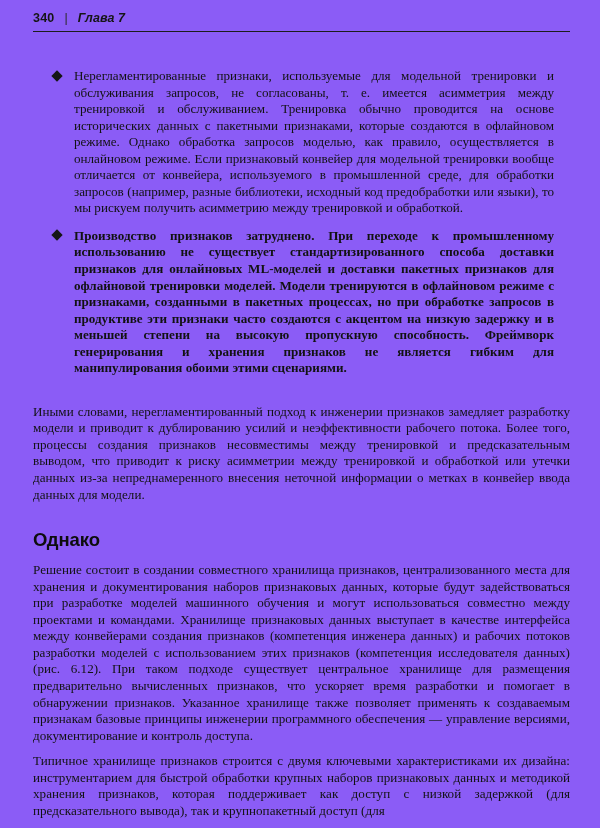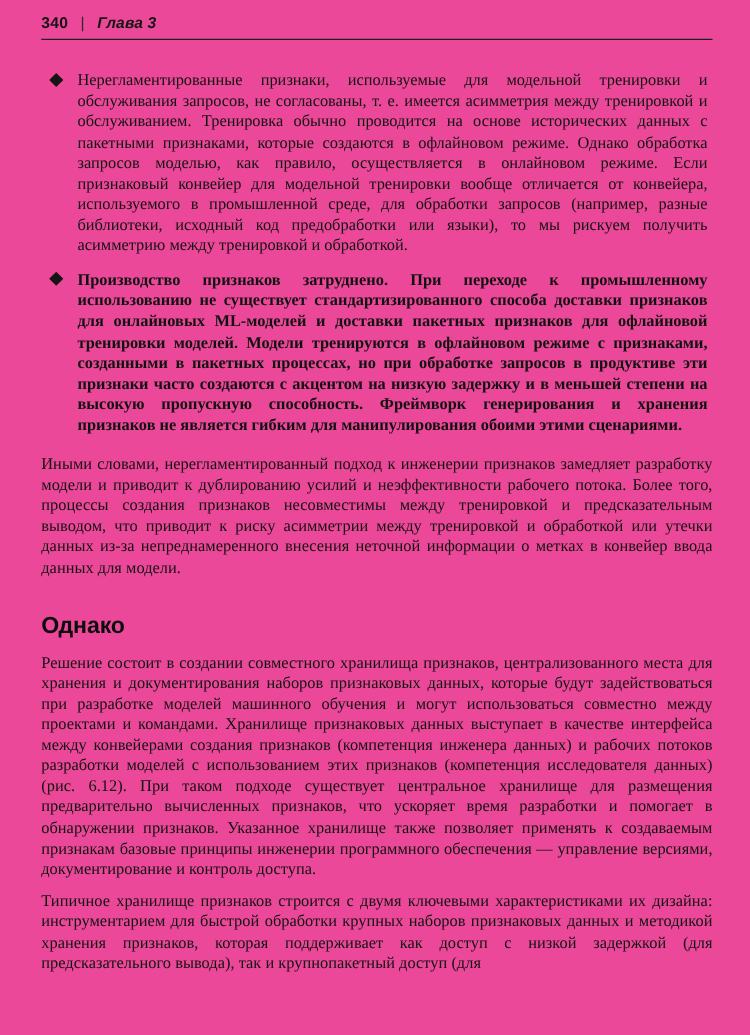--- a/index.html
+++ b/index.html
@@ -14,21 +14,21 @@
     overflow: hidden;
     font-family: "Liberation Serif", "DejaVu Serif", serif;
     color: #111111;
     position: relative;
   }
   .page {
     position: absolute;
     inset: 0;
     width: 600px;
     height: 828px;
-    background: #ec4899;
+    background: #8b5cf6;
   }
 
   
   .running-head {
     position: absolute;
     left: 33px;
     top: 11px;
     width: 537px;
     height: 20px;
     display: flex;
@@ -86,21 +86,21 @@
 
   
   .gap-para { height: 9px; }
   .gap-list { height: 11px; }
   .gap-heading-top { height: 26px; }
   .gap-heading-bottom { height: 11px; }
 
   
   ul.bullets {
     list-style: none;
-    margin: 4px;
+    margin: 16px;
     padding: 0;
   }
   ul.bullets > li {
     position: relative;
     margin: 0 0 11px 0;
     padding-left: 25px;
   }
   ul.bullets > li:last-child { margin-bottom: 0; font-weight: bold; }
   .bullet-marker {
     position: absolute;
@@ -132,21 +132,21 @@
   }
 </style>
 </head>
 <body>
 
 <div class="page">
 
   <div class="running-head">
     <span class="folio">340</span>
     <span class="head-sep">|</span>
-    <span class="chapter-label">Глава 3</span>
+    <span class="chapter-label">Глава 7</span>
   </div>
   <div class="head-rule"></div>
 
   <div class="column">
 
 
     <div class="gap-list"></div>
 
     <ul class="bullets">
       <li>

